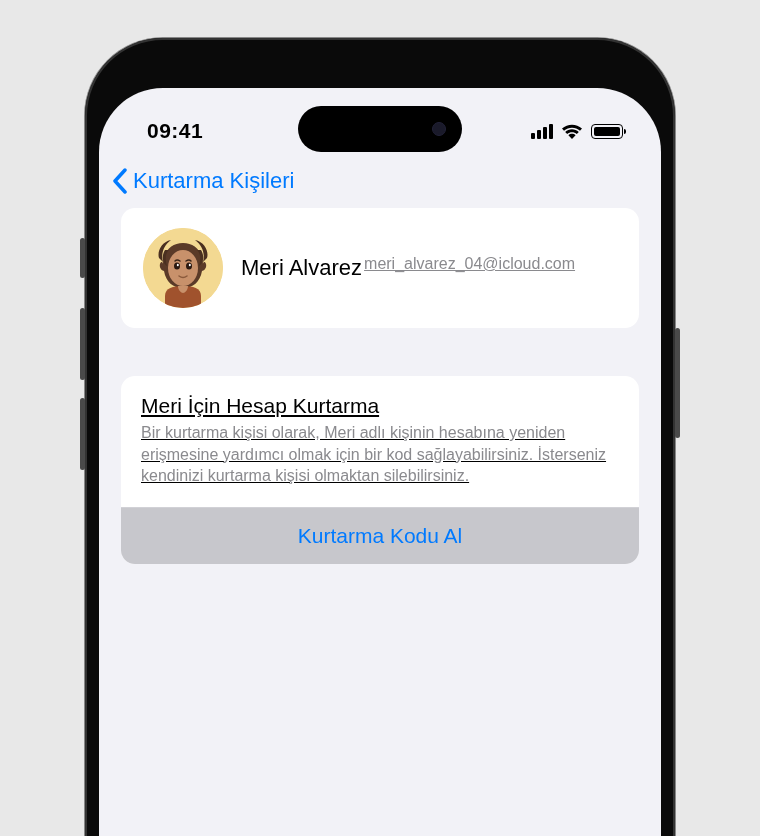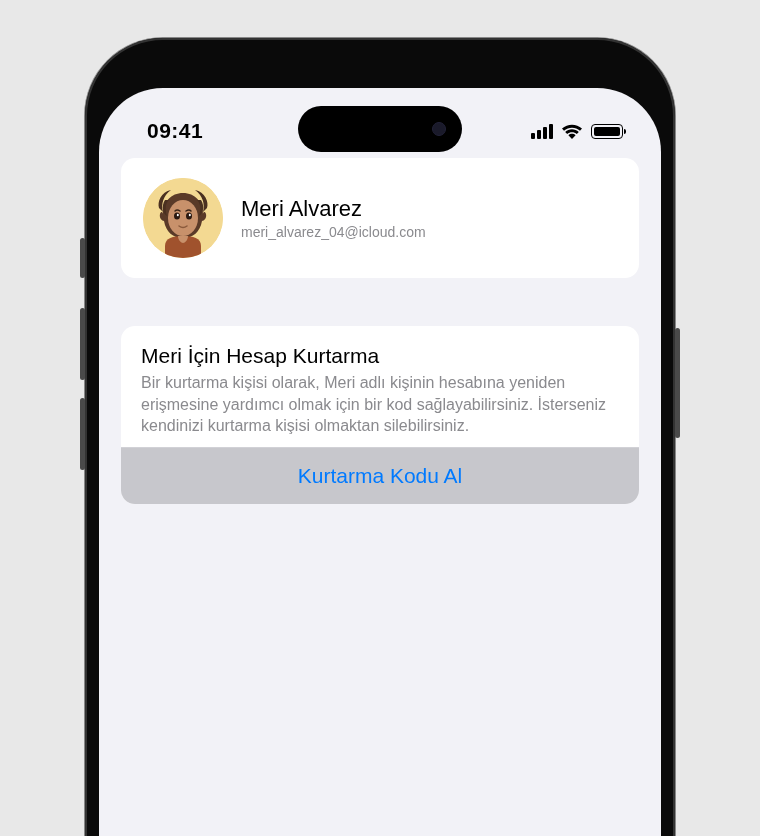--- a/index.html
+++ b/index.html
@@ -136,24 +136,24 @@
     .avatar {
       width: 80px;
       height: 80px;
       border-radius: 50%;
       background: #f3d992;
       position: relative;
       overflow: hidden;
       flex-shrink: 0;
     }
     .avatar svg { width: 100%; height: 100%; }
-    .contact-info { display: flex; flex-direction: column; gap: 2px; }
+    .contact-info { display: flex; gap: 2px; }
     .contact-name { font-size: 22px; font-weight: 400; color: #000; }
-    .contact-email { font-size: 14px; color: #8a8a8e; }
-    .section-card .header-block { padding: 18px 20px 10px; }
+    .contact-email { font-size: 16px; color: #8a8a8e; text-decoration: underline; }
+    .section-card .header-block { padding: 18px 20px 20px; text-decoration: underline; }
     .section-title { font-size: 21px; font-weight: 400; color: #000; margin-bottom: 4px; }
     .section-desc { font-size: 16px; color: #8a8a8e; line-height: 1.35; }
     .action-row {
       padding: 16px 20px;
       font-size: 21px;
       border-top: 0.5px solid #d1d1d6;
       text-align: center;
     }
     .action-primary { color: #007aff; background: #c7c7cc; }
     .action-destructive { color: #ff3b30; background: #fff; }
@@ -183,20 +183,26 @@
         </div>
         <svg width="22" height="16" viewBox="0 0 22 16">
           <path d="M11 16 L7.4 12.2 C9.4 10.4 12.6 10.4 14.6 12.2 Z M4.2 8.9 C8 5.4 14 5.4 17.8 8.9 L15.8 11 C13.1 8.6 8.9 8.6 6.2 11 Z M1 5.6 C6.6 0.4 15.4 0.4 21 5.6 L19 7.7 C14.5 3.6 7.5 3.6 3 7.7 Z" fill="#000"></path>
         </svg>
         <div class="battery">
           <div class="battery-fill"></div>
         </div>
       </div>
     </div>
 
+    <div class="nav-bar">
+      <svg class="chevron-back" width="18" height="26" viewBox="0 0 18 26">
+        <path d="M14 2 L4 13 L14 24" stroke="#007aff" stroke-width="3.5" fill="none" stroke-linecap="round" stroke-linejoin="round"></path>
+      </svg>
+      <span class="nav-title">Kurtarma Kişileri</span>
+    </div>
 
     <div class="content">
 
       <div class="card contact-card">
         <div class="avatar">
           <svg viewBox="0 0 80 80">
             <circle cx="40" cy="40" r="40" fill="#f3d992"></circle>
             <path d="M40 15 C28 15 20 24 20 36 C20 34 18 33 17 36 C16 40 19 43 21 43 C23 54 30 60 40 60 C50 60 57 54 59 43 C61 43 64 40 63 36 C62 33 60 34 60 36 C60 24 52 15 40 15 Z" fill="#5a3a28"></path>
             <ellipse cx="40" cy="40" rx="15" ry="18" fill="#c8916b"></ellipse>
             <ellipse cx="34" cy="38" rx="3" ry="3.5" fill="#2a1810"></ellipse>

